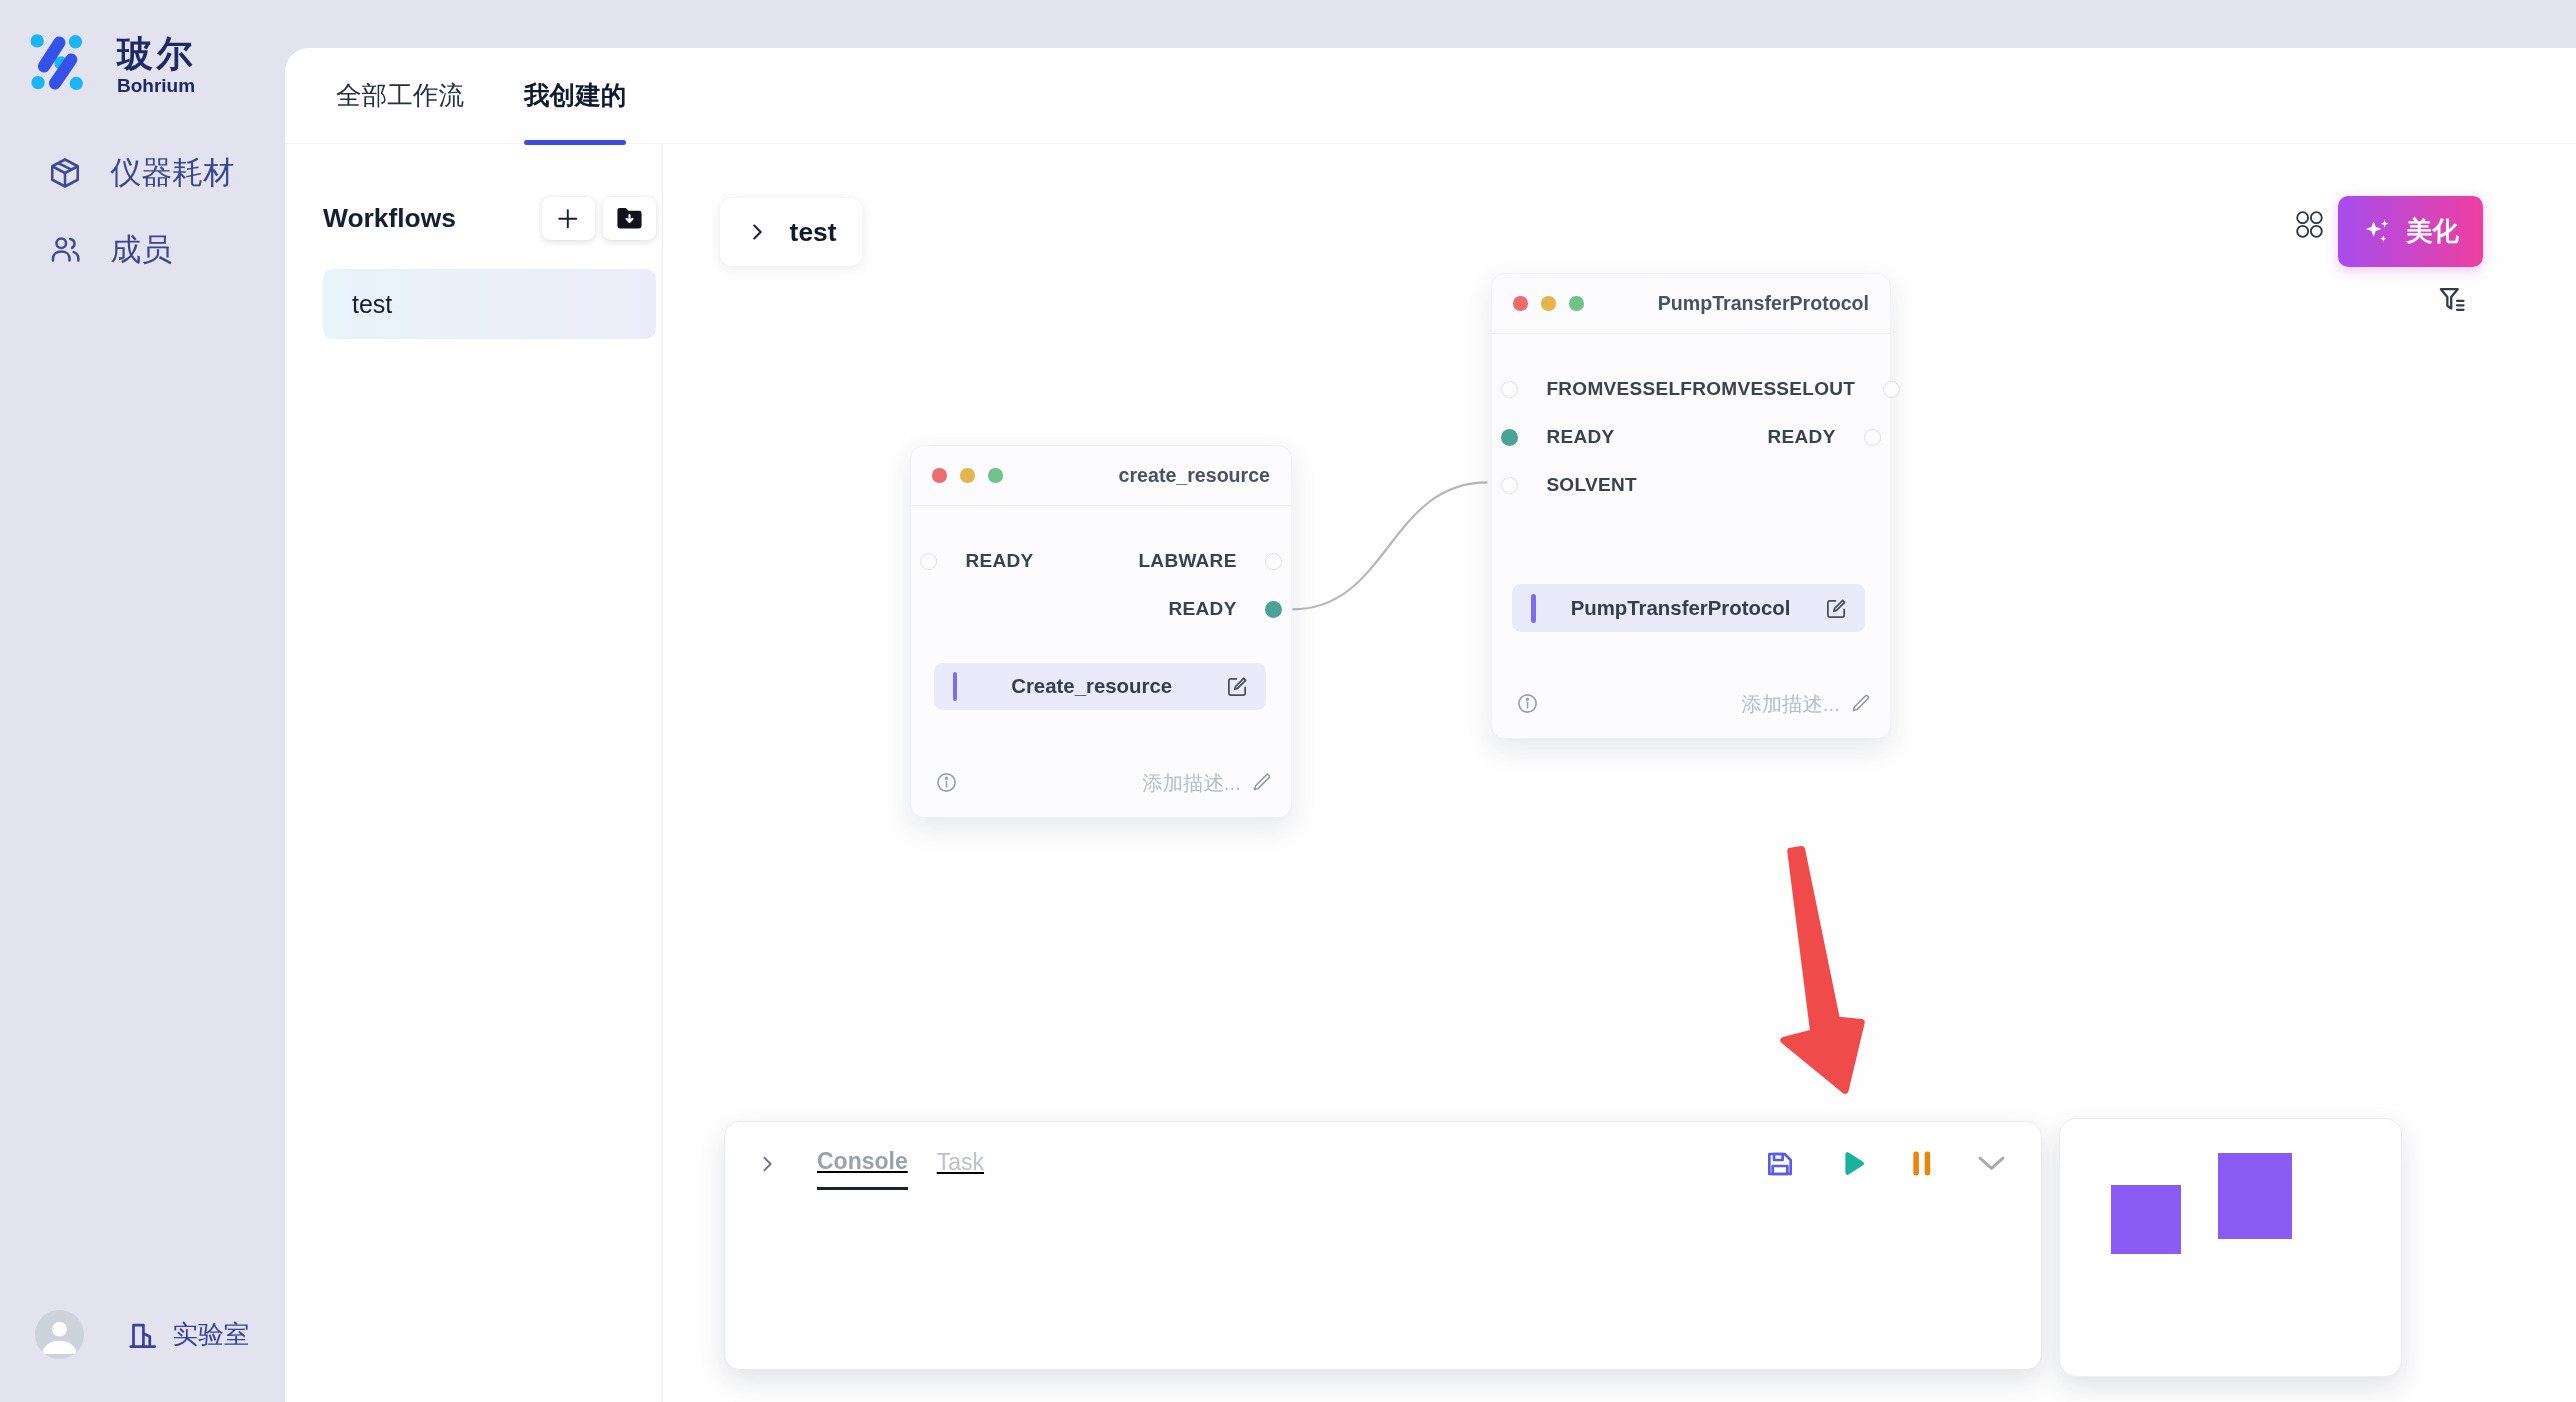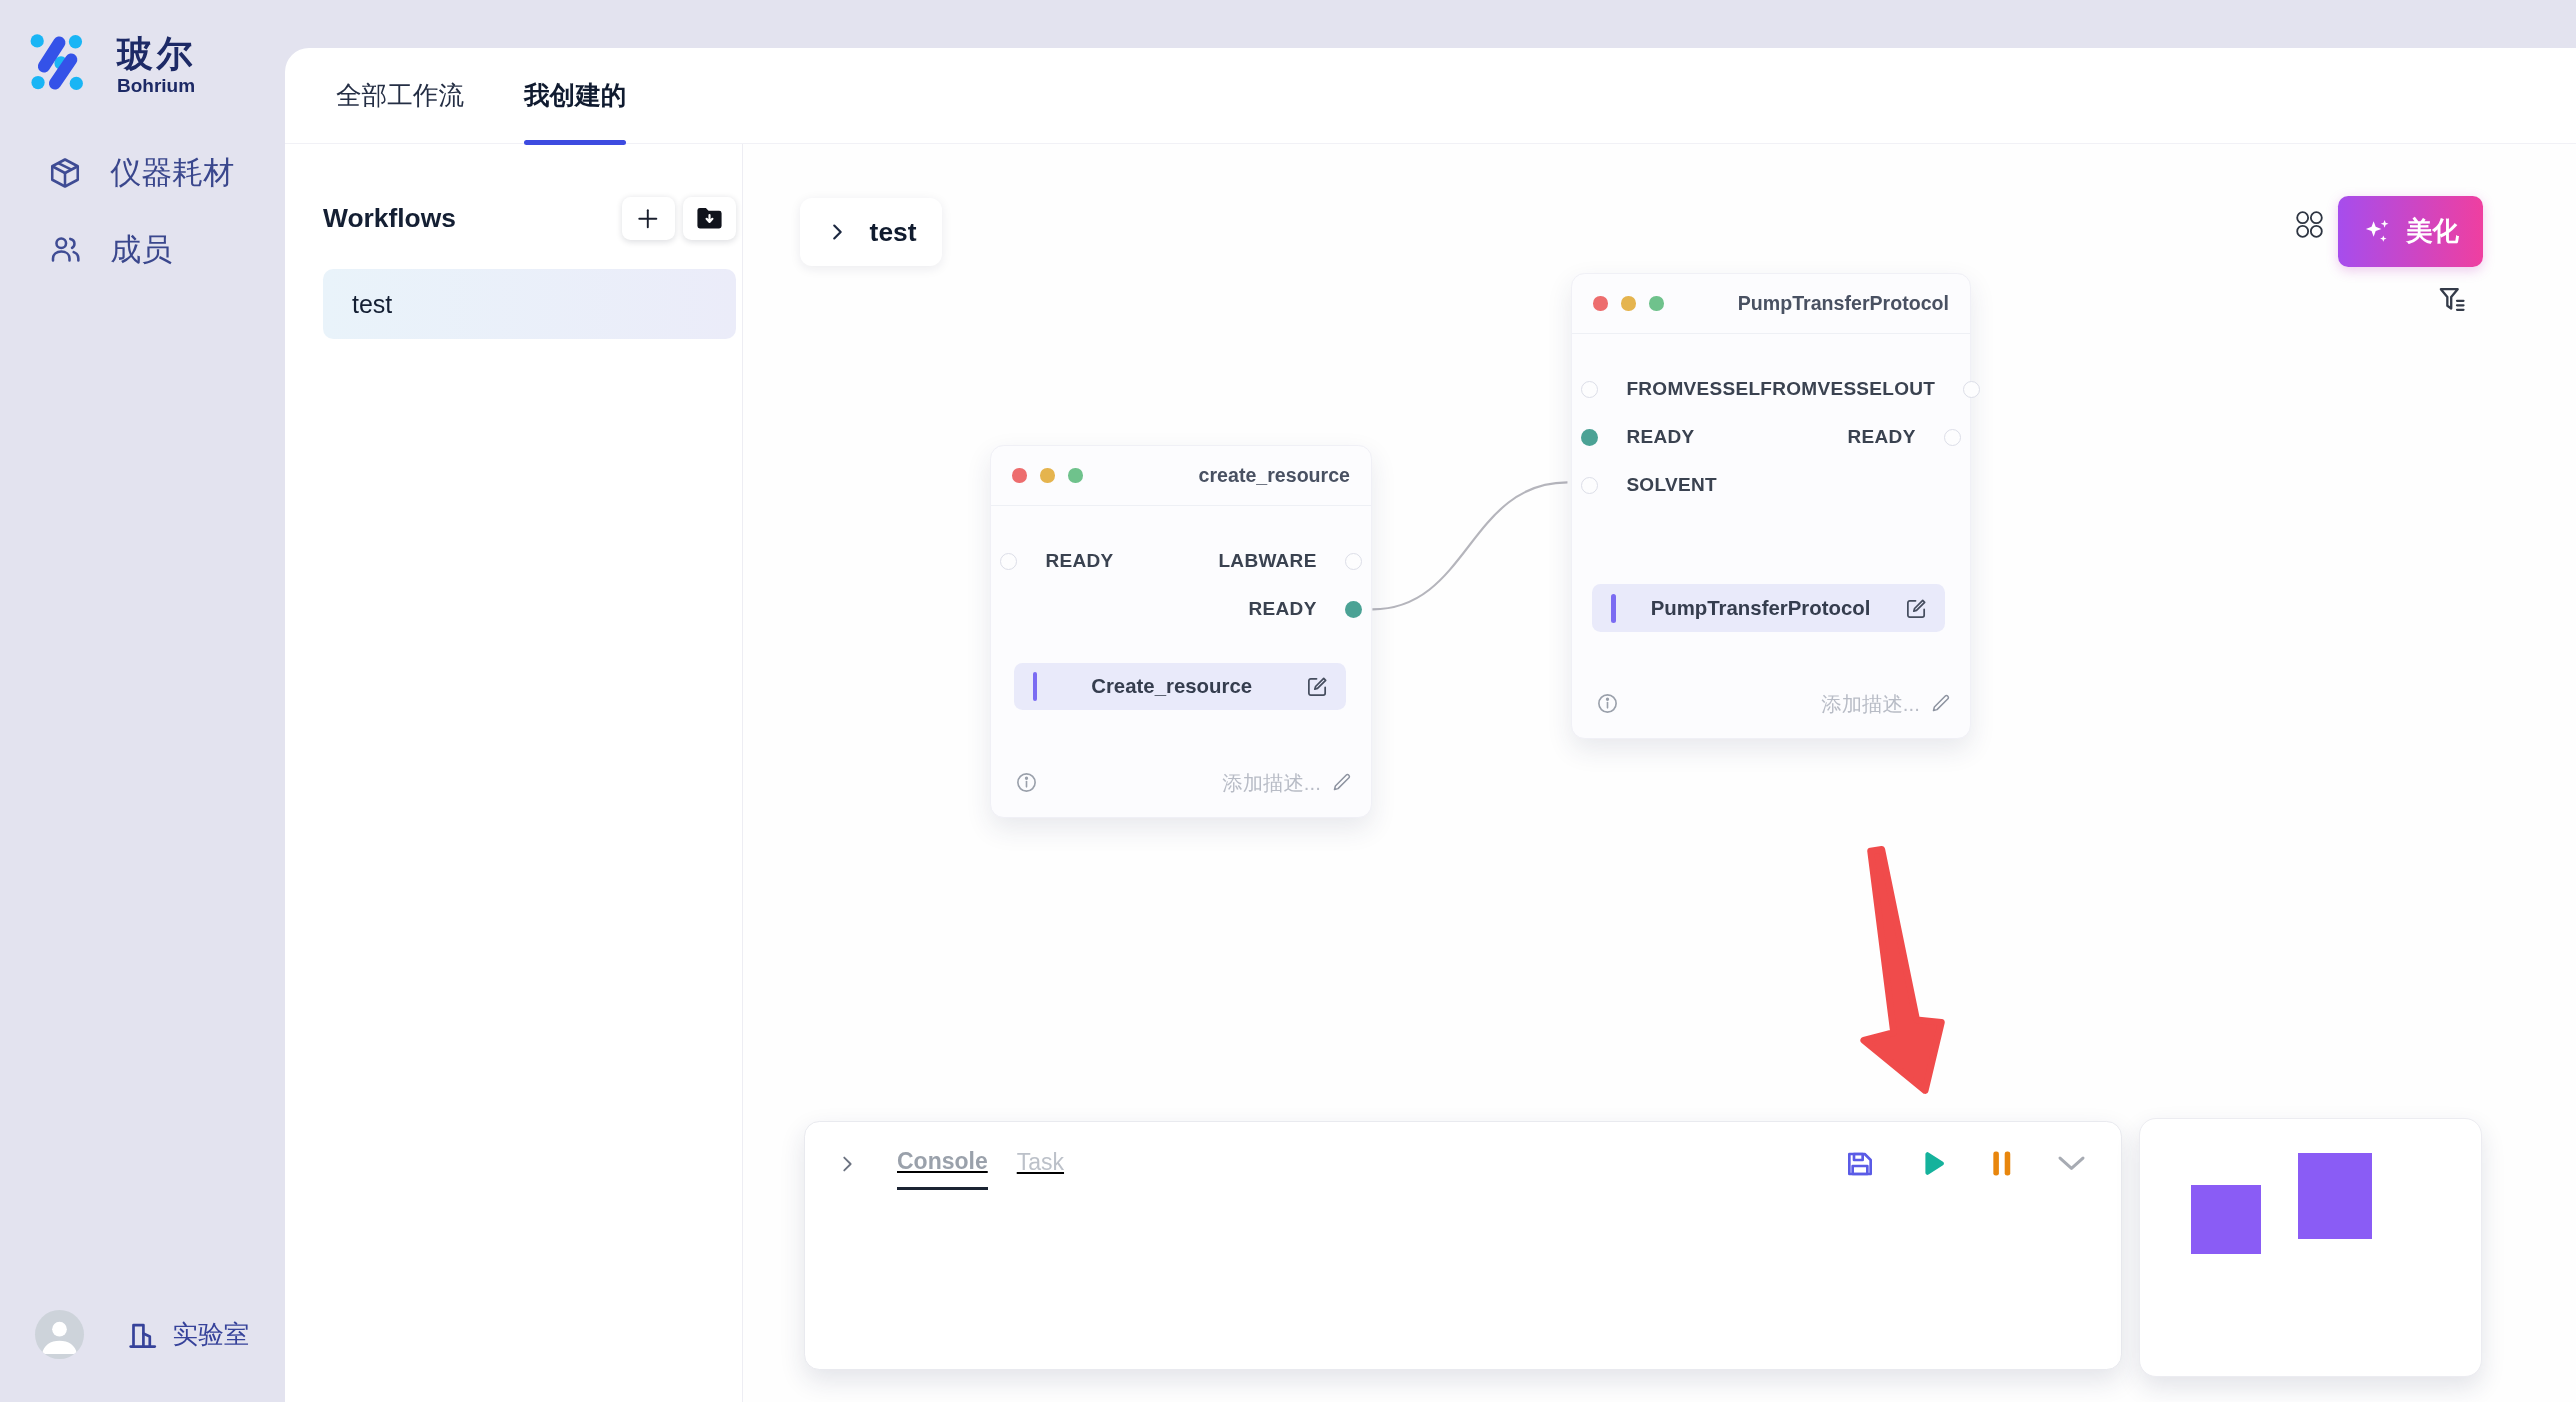--- a/index.html
+++ b/index.html
@@ -25,21 +25,21 @@
   
   .main{position:absolute;left:285px;top:12px;right:0;bottom:0;background:#ffffff;border-top-left-radius:24px;margin-top:36px;}
   .tabbar{height:95px;display:flex;align-items:center;padding-left:51px;gap:60px;border-bottom:1.7px solid #f1f1f6;}
   .tab{position:relative;height:100%;display:flex;align-items:center;font-size:25.6px;color:#242e44;cursor:pointer;}
   .tab.active{font-weight:bold;color:#101b30;}
   .tab-underline{position:absolute;left:0;right:0;bottom:-1.7px;height:4.3px;border-radius:2.6px;background:#3d4be0;}
 
   .body-row{position:absolute;top:96px;left:0;right:0;bottom:0;display:flex;}
 
   
-  .list-panel{width:458px;flex:none;border-right:1.7px solid #ededf3;box-sizing:border-box;padding:53px 6px 0 38px;}
+  .list-panel{width:378px;flex:none;border-right:1.7px solid #ededf3;box-sizing:border-box;padding:53px 6px 0 38px;}
   .lp-header{display:flex;align-items:center;}
   .lp-title{font-size:26.4px;font-weight:bold;color:#141f33;flex:1;}
   .btn-mini{width:53px;height:43px;background:#fff;border-radius:8.5px;box-shadow:0 1.7px 6.8px rgba(17,24,39,0.14);display:flex;align-items:center;justify-content:center;cursor:pointer;margin-left:8.5px;}
   .wf-item{margin-top:29px;height:70px;border-radius:10.2px;background:linear-gradient(90deg,#e9f3fa,#ebecf9);display:flex;align-items:center;padding-left:29px;font-size:25px;font-weight:500;color:#141f33;cursor:pointer;}
 
   
   .canvas{position:relative;flex:1;background:#fefefe;overflow:hidden;}
   .crumb{position:absolute;left:57px;top:54px;height:68px;background:#fff;border-radius:12px;box-shadow:0 2.6px 10.2px rgba(20,25,60,0.08);display:flex;align-items:center;padding:0 25.6px;gap:22px;cursor:pointer;}
   .crumb-label{font-size:26.4px;font-weight:bold;color:#101b2e;}
   .cmd-icon{position:absolute;right:251px;top:65px;width:31px;height:31px;cursor:pointer;}

